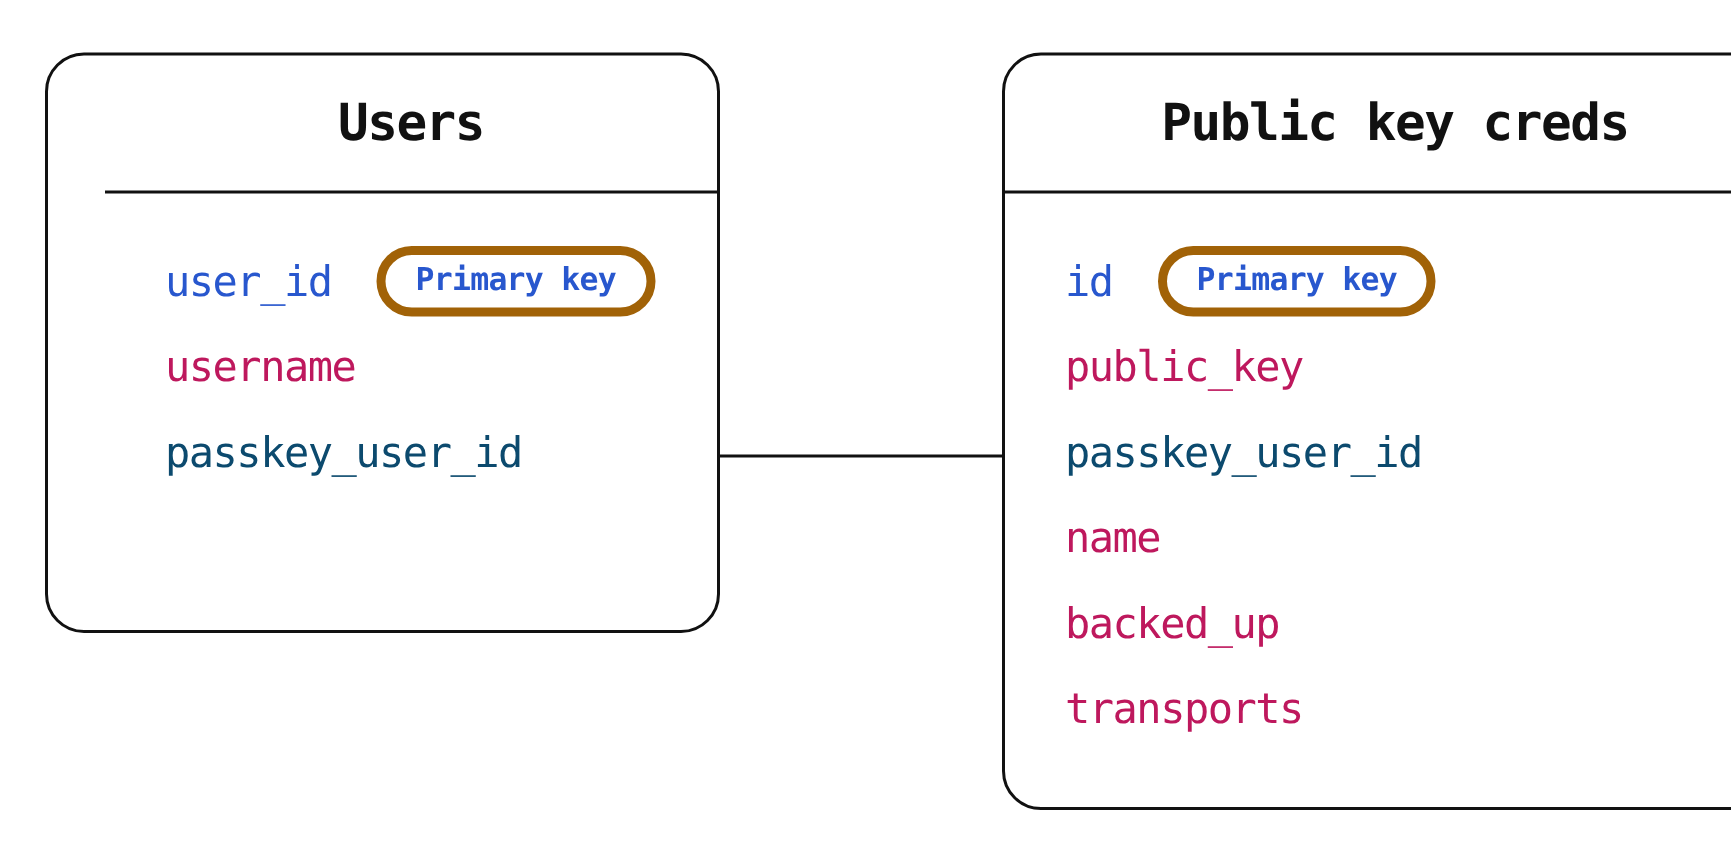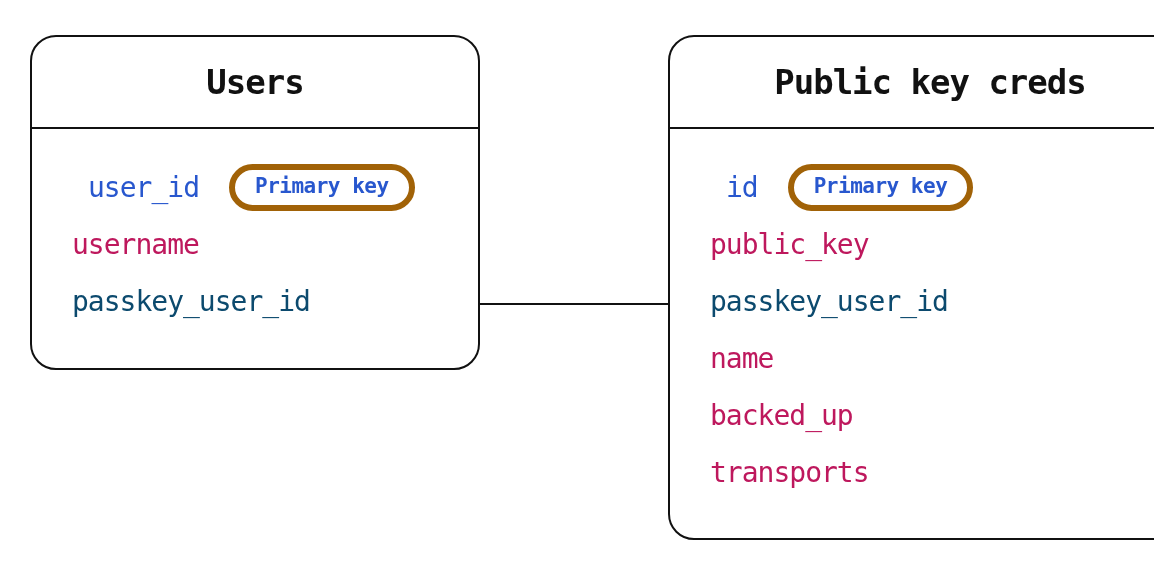--- a/index.html
+++ b/index.html
@@ -11,40 +11,40 @@
   .canvas {
     position: absolute; left: 0; top: 0; width: 1154px; height: 572px;
     background: #ffffff;
   }
   .table-box {
     position: absolute;
     background: #ffffff;
     border: 2px solid #111111;
     border-radius: 26px;
   }
-  .table-box.users { left: 30px; top: 35px; width: 450px; height: 335px; }
+  .table-box.users { left: 30px; top: 35px; width: 450px; height: 387px; padding-left: 38px; }
   .table-box.creds { left: 668px; top: 35px; width: 524px; height: 505px; }
   .table-header {
     height: 92px;
     border-bottom: 2px solid #111111;
     display: flex; align-items: center; justify-content: center;
   }
   .table-title {
     font-size: 34px; font-weight: bold; color: #111111; letter-spacing: -1px;
     white-space: nowrap;
   }
   .table-fields { padding: 30px 0 0 40px; }
   .field-row {
     height: 57px;
     display: flex; align-items: center;
     font-size: 28px; letter-spacing: -1px;
     white-space: nowrap;
   }
   .field-name { color: #be185d; }
-  .field-name.pk { color: #2857ce; margin-left: 16px; }
+  .field-name.pk { color: #2857ce; }
   .field-name.fk { color: #0c4a6e; }
   .pk-badge {
     margin-left: 30px;
     border: 6px solid #a16207;
     color: #2857ce;
     border-radius: 999px;
     padding: 5px 20px 6px 20px;
     font-size: 21px; font-weight: bold; letter-spacing: -0.5px;
     line-height: 1.1;
   }

